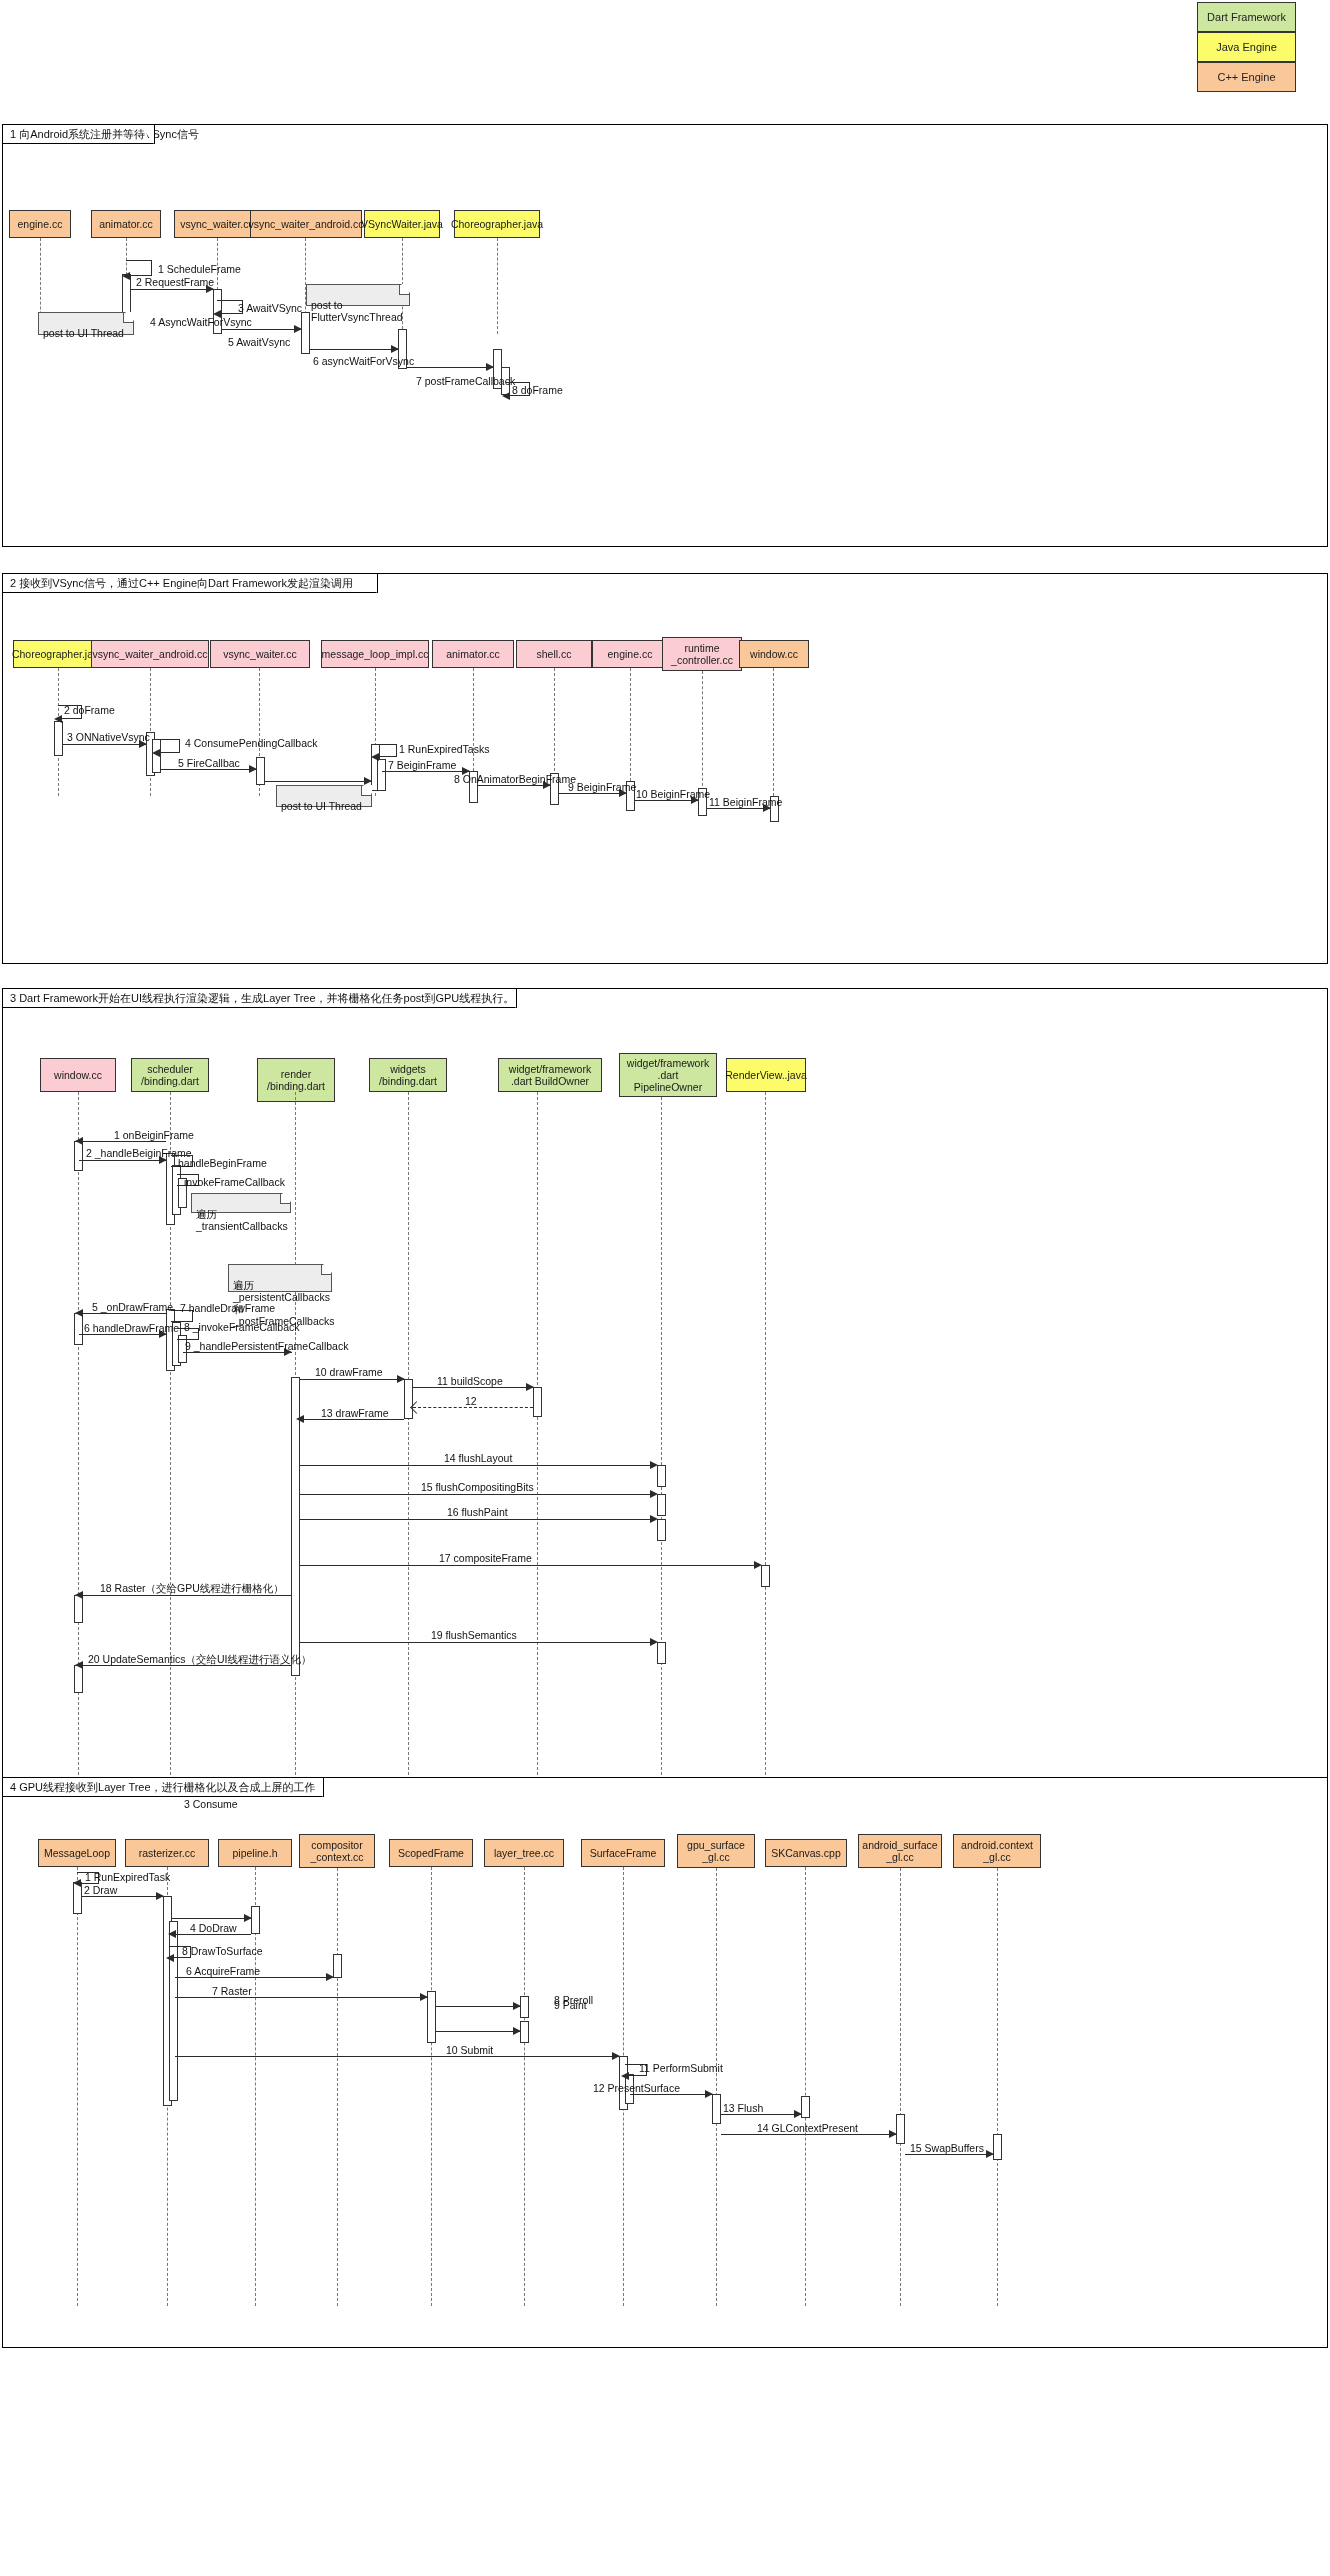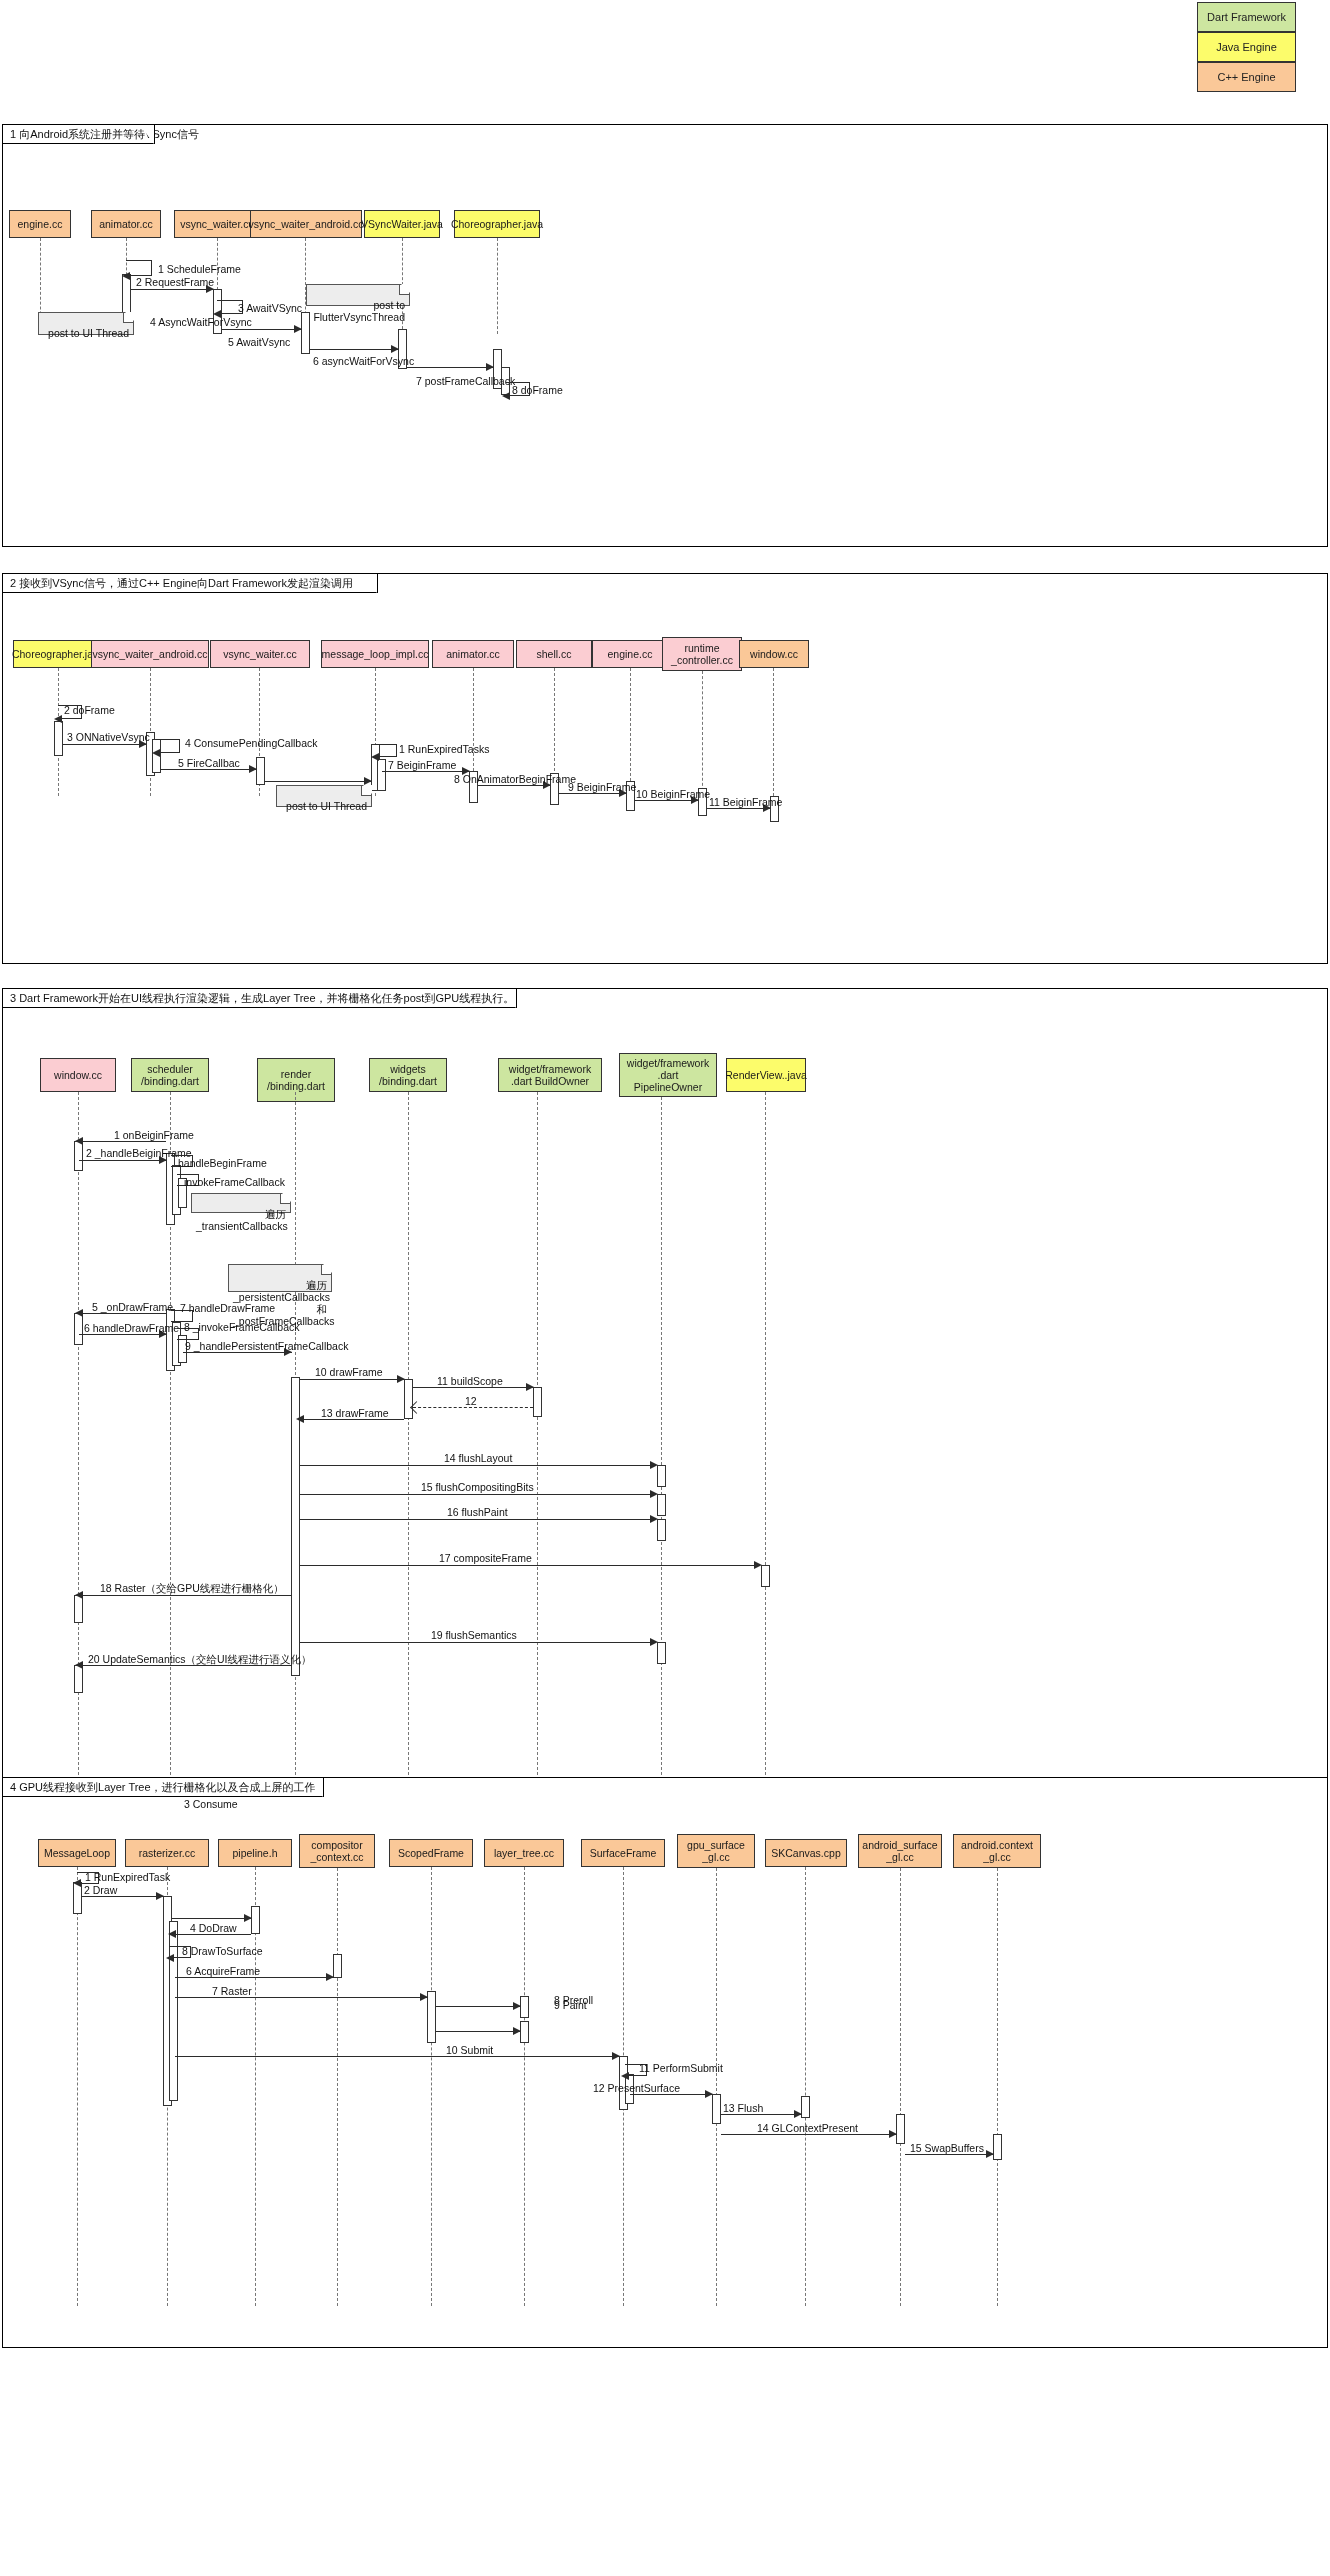--- a/index.html
+++ b/index.html
@@ -83,21 +83,21 @@
     position:absolute;border:1px solid #2b2b2b;
     border-left:none;
     box-sizing:border-box;
   }
 
   
   .note{
     position:absolute;background:#ededed;border:1px solid #555;
     font-size:10.5px;color:#111;
     padding:2px 4px;box-sizing:border-box;
-    white-space:pre-line;line-height:1.15;text-align:right;
+    white-space:pre-line;line-height:1.15;
   }
   .note:after{
     content:"";position:absolute;right:-1px;top:-1px;
     width:0;height:0;
     border-left:9px solid transparent;
     border-top:9px solid #fff;
   }
   .note-fold{
     position:absolute;right:0;top:0;width:9px;height:9px;
     border-left:1px solid #555;border-bottom:1px solid #555;

